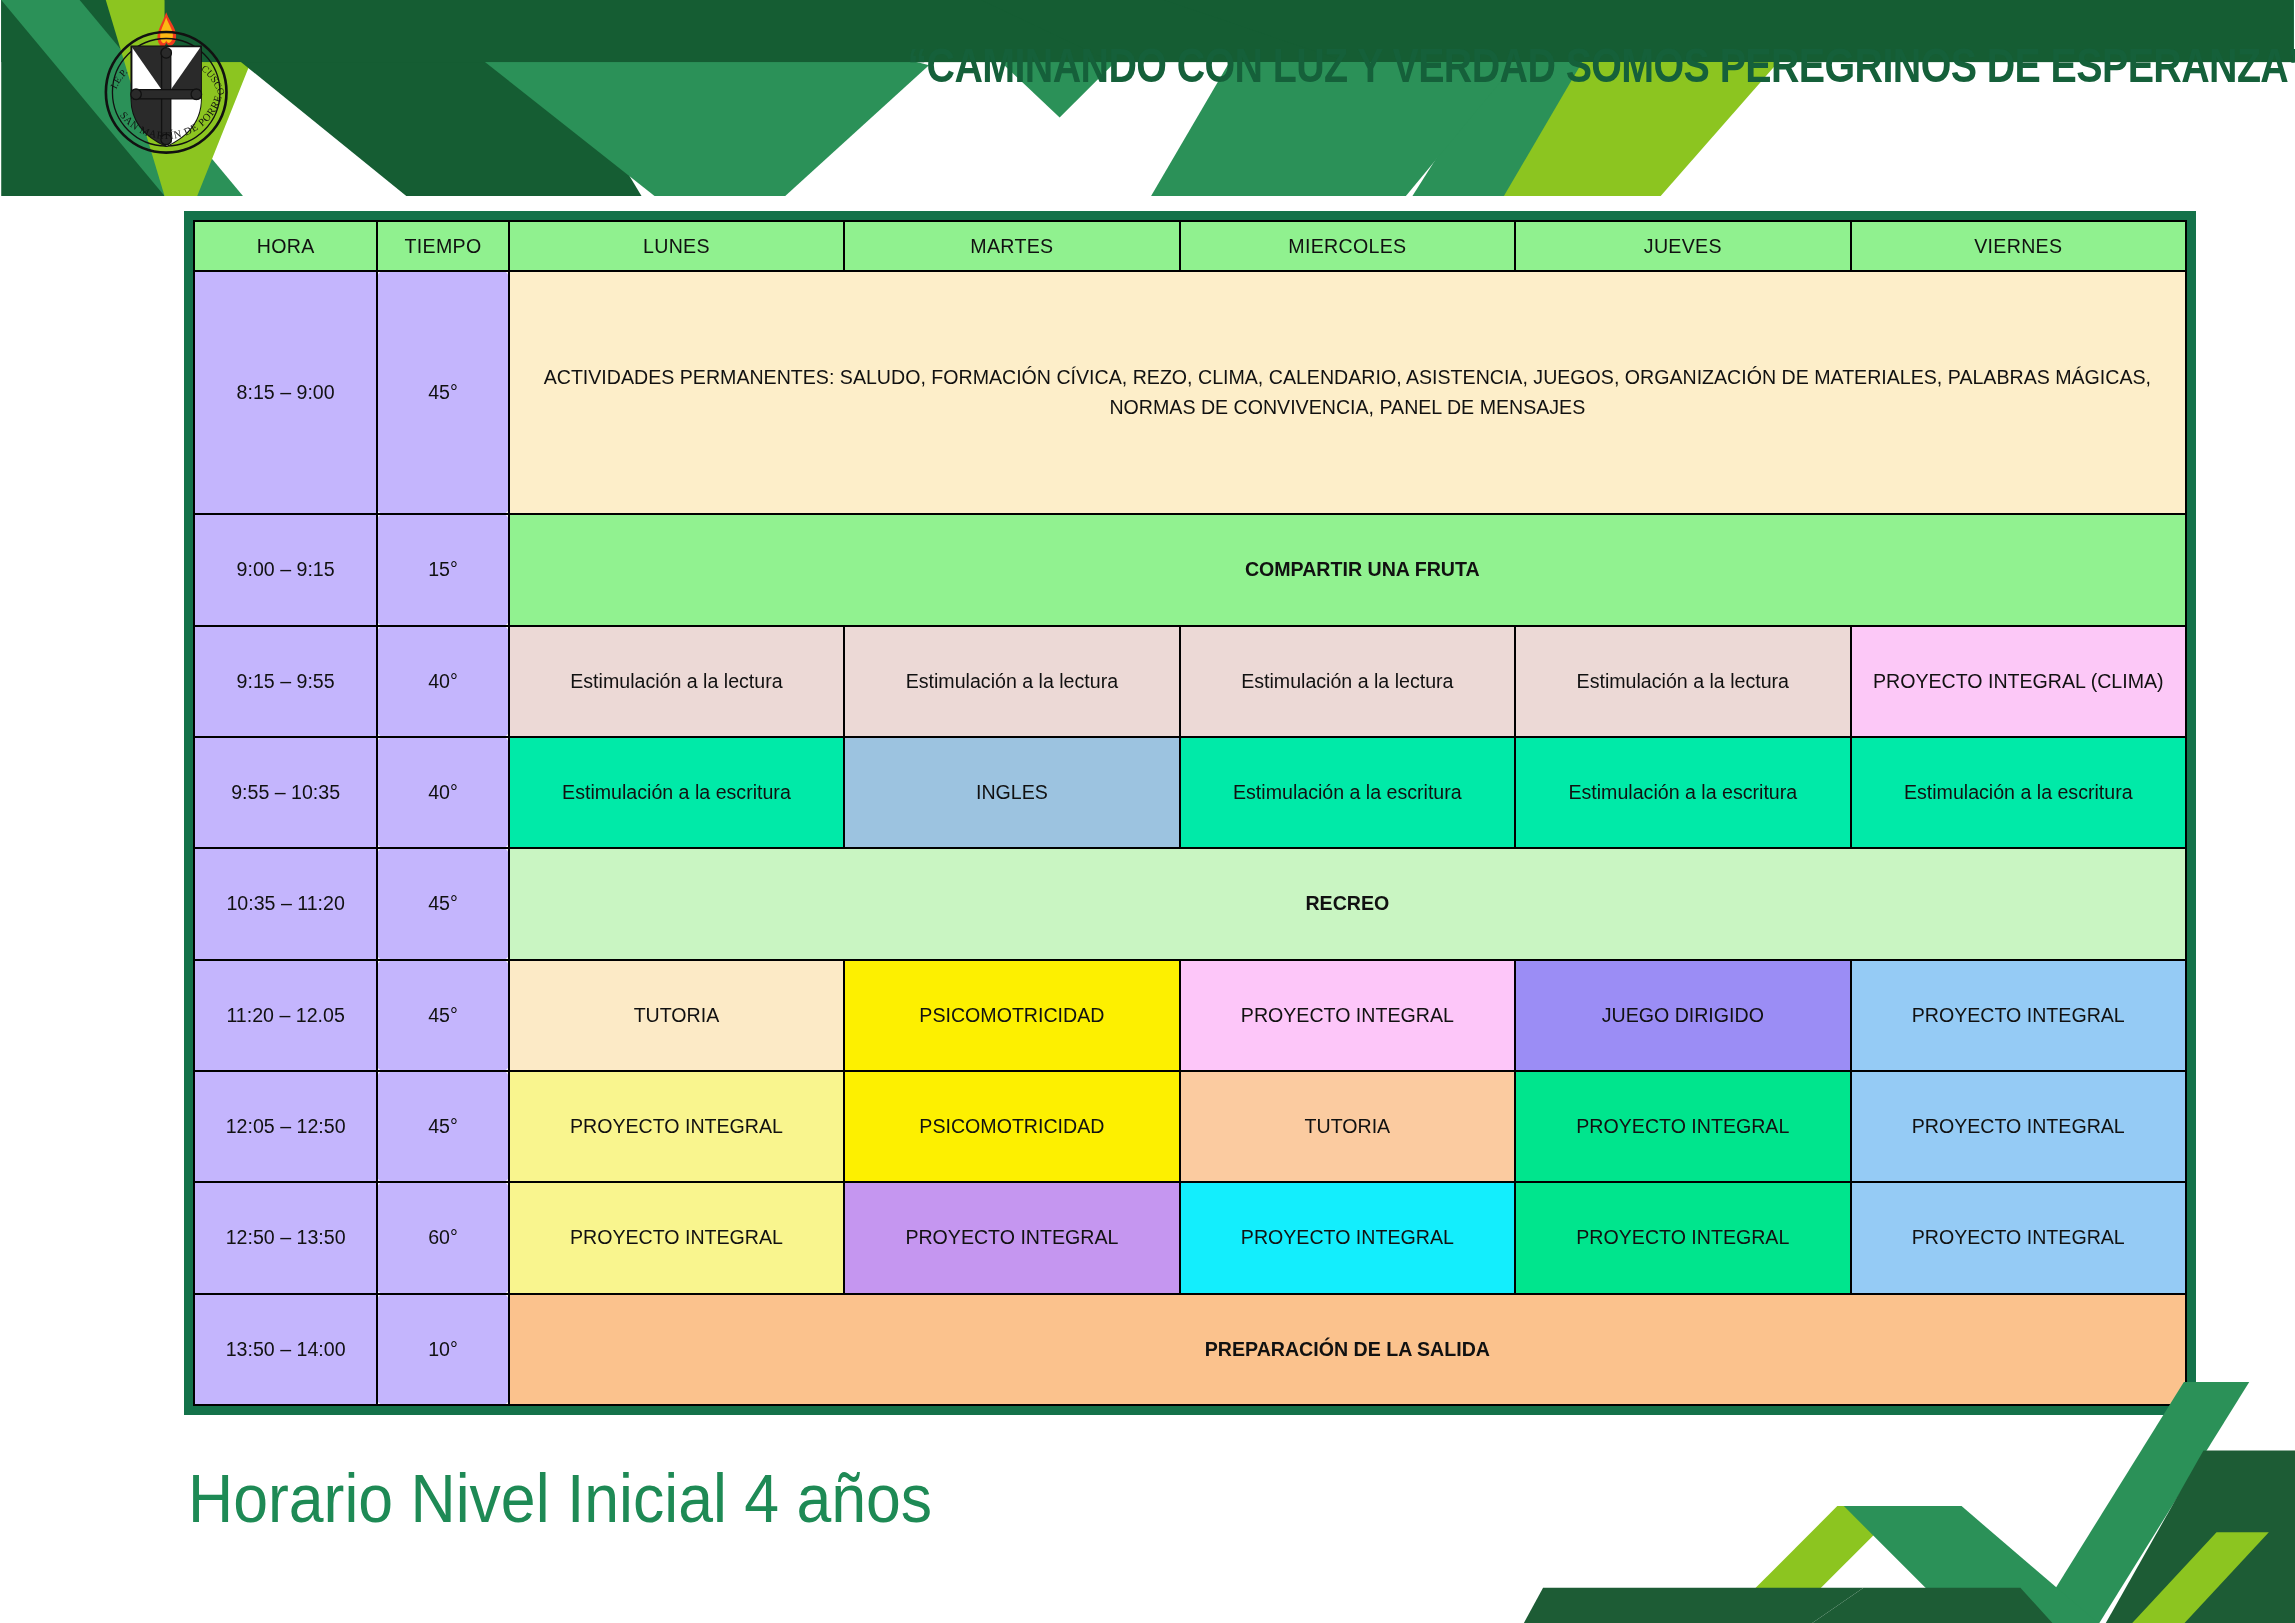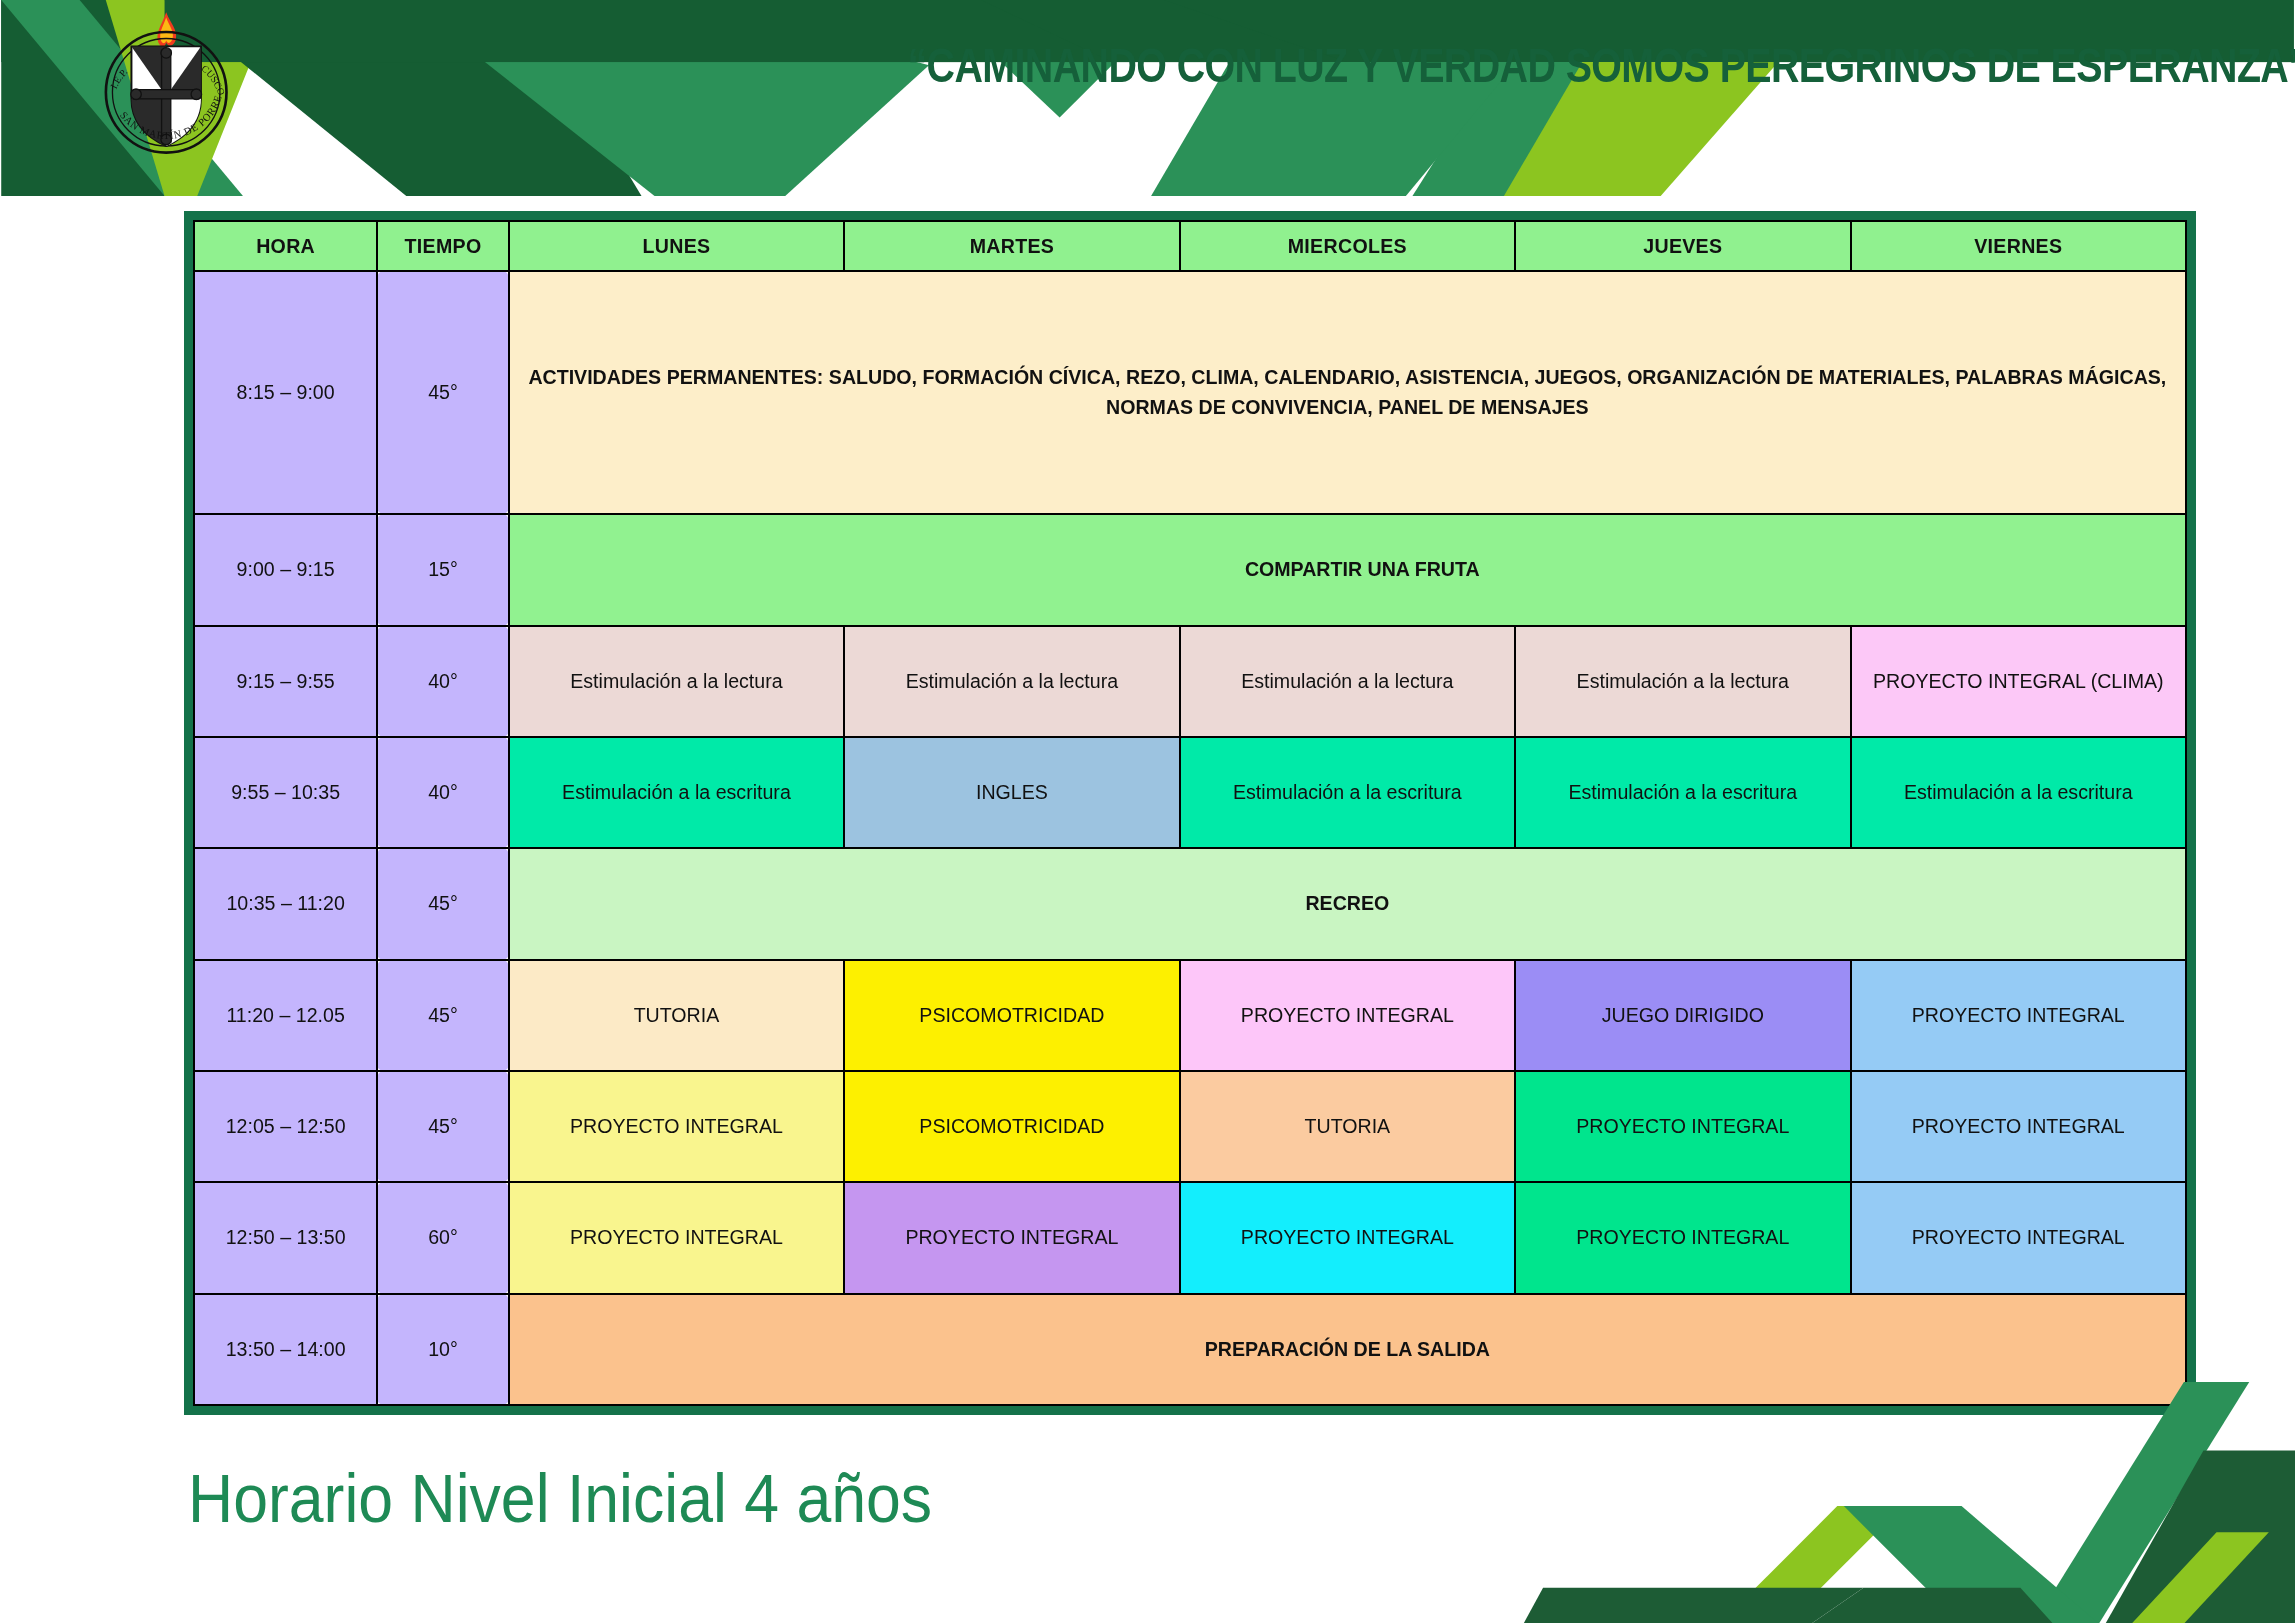--- a/index.html
+++ b/index.html
@@ -31,29 +31,29 @@
   table#schedule { width:100%; height:100%; border-collapse:collapse; table-layout:fixed; }
   table#schedule td, table#schedule th {
     border:2.6px solid #000; text-align:center; vertical-align:middle;
     color:#111; font-size:19.6px; padding:2.6px 5.2px; overflow:hidden;
   }
   col.c-hora   { width:9.2%; }
   col.c-tiempo { width:6.6%; }
   col.c-day    { width:16.84%; }
 
   thead th {
-    background:#90f18f; font-weight:bold; font-size:25px; letter-spacing:0.3px;
+    background:#90f18f; font-weight:normal; font-size:25px; letter-spacing:0.3px;
     height:50px;
   }
   td.hora, td.tiempo { background:#c4b5fd; font-weight:normal; font-size:21px; }
   td.tiempo { font-size:21px;border-radius:7px; }
 
   td.cell { font-size:19.6px; }
   td.wide { font-weight:bold; font-size:26px; }
-  td.longtext { font-size:18.3px; font-weight:bold; line-height:1.5; padding:6.5px 17px;margin-top:47px; }
+  td.longtext { font-size:18.3px; font-weight:normal; line-height:1.5; padding:6.5px 17px;margin-top:47px; }
 
   
   #footer-title {
     position:absolute; left:188px; top:1459px;
     color:#1e8a55; font-size:68px; font-weight:normal;
     font-family:"Liberation Sans Narrow","Liberation Sans",sans-serif;
     transform:scaleX(0.92); transform-origin:left center;
     white-space:nowrap;
   }
 

